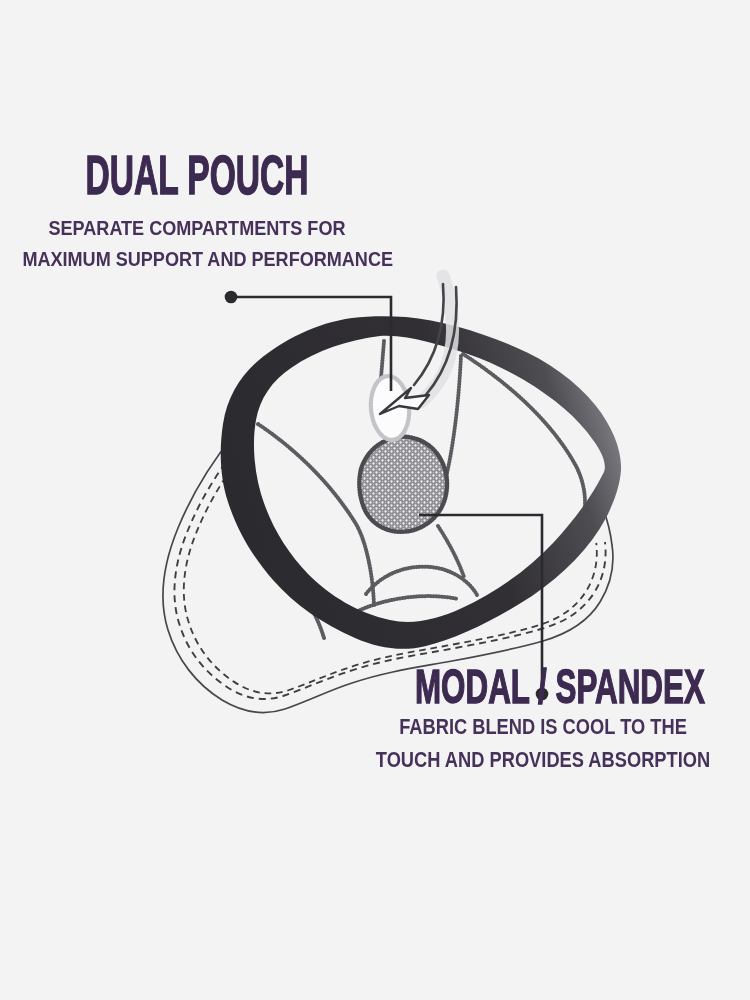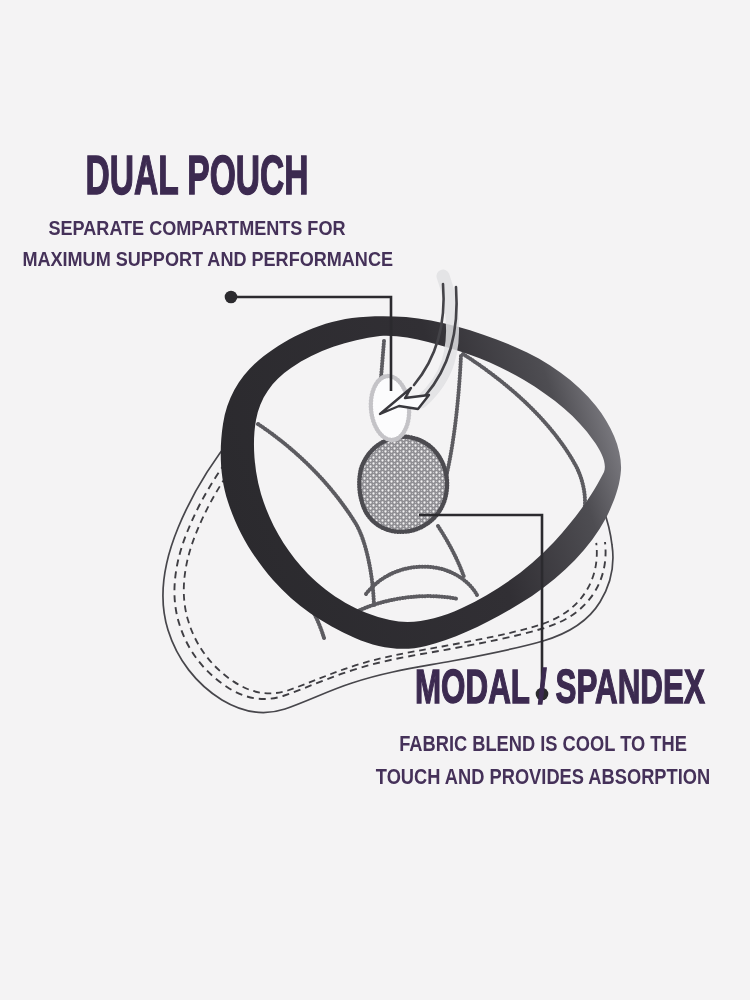--- a/index.html
+++ b/index.html
@@ -18,21 +18,21 @@
   .annotation .sub{
     margin:0;font-weight:bold;color:#453159;white-space:nowrap;
     transform-origin:50% 50%;
   }
   .dual-block{left:-6px;top:148px;width:406px;}
   .dual-block .title{font-size:55px;transform:scaleX(0.61);}
   .dual-block .subwrap{margin-top:9px;}
   .dual-block .sub{font-size:21px;line-height:31px;transform:scaleX(0.86);}
   .modal-block{left:343px;top:662px;width:400px;}
   .modal-block .title{font-size:49px;transform:scaleX(0.64);}
-  .modal-block .subwrap{margin-top:17px;}
+  .modal-block .subwrap{margin-top:0;}
   .modal-block .sub{font-size:21.5px;line-height:33px;transform:scaleX(0.85);}
 </style>
 </head>
 <body>
 
 <div class="canvas">
 
   <svg class="art" width="750" height="1000" viewBox="0 0 750 1000">
     <defs>
       <linearGradient id="bandGrad" x1="0" y1="0.55" x2="1" y2="0.28">

